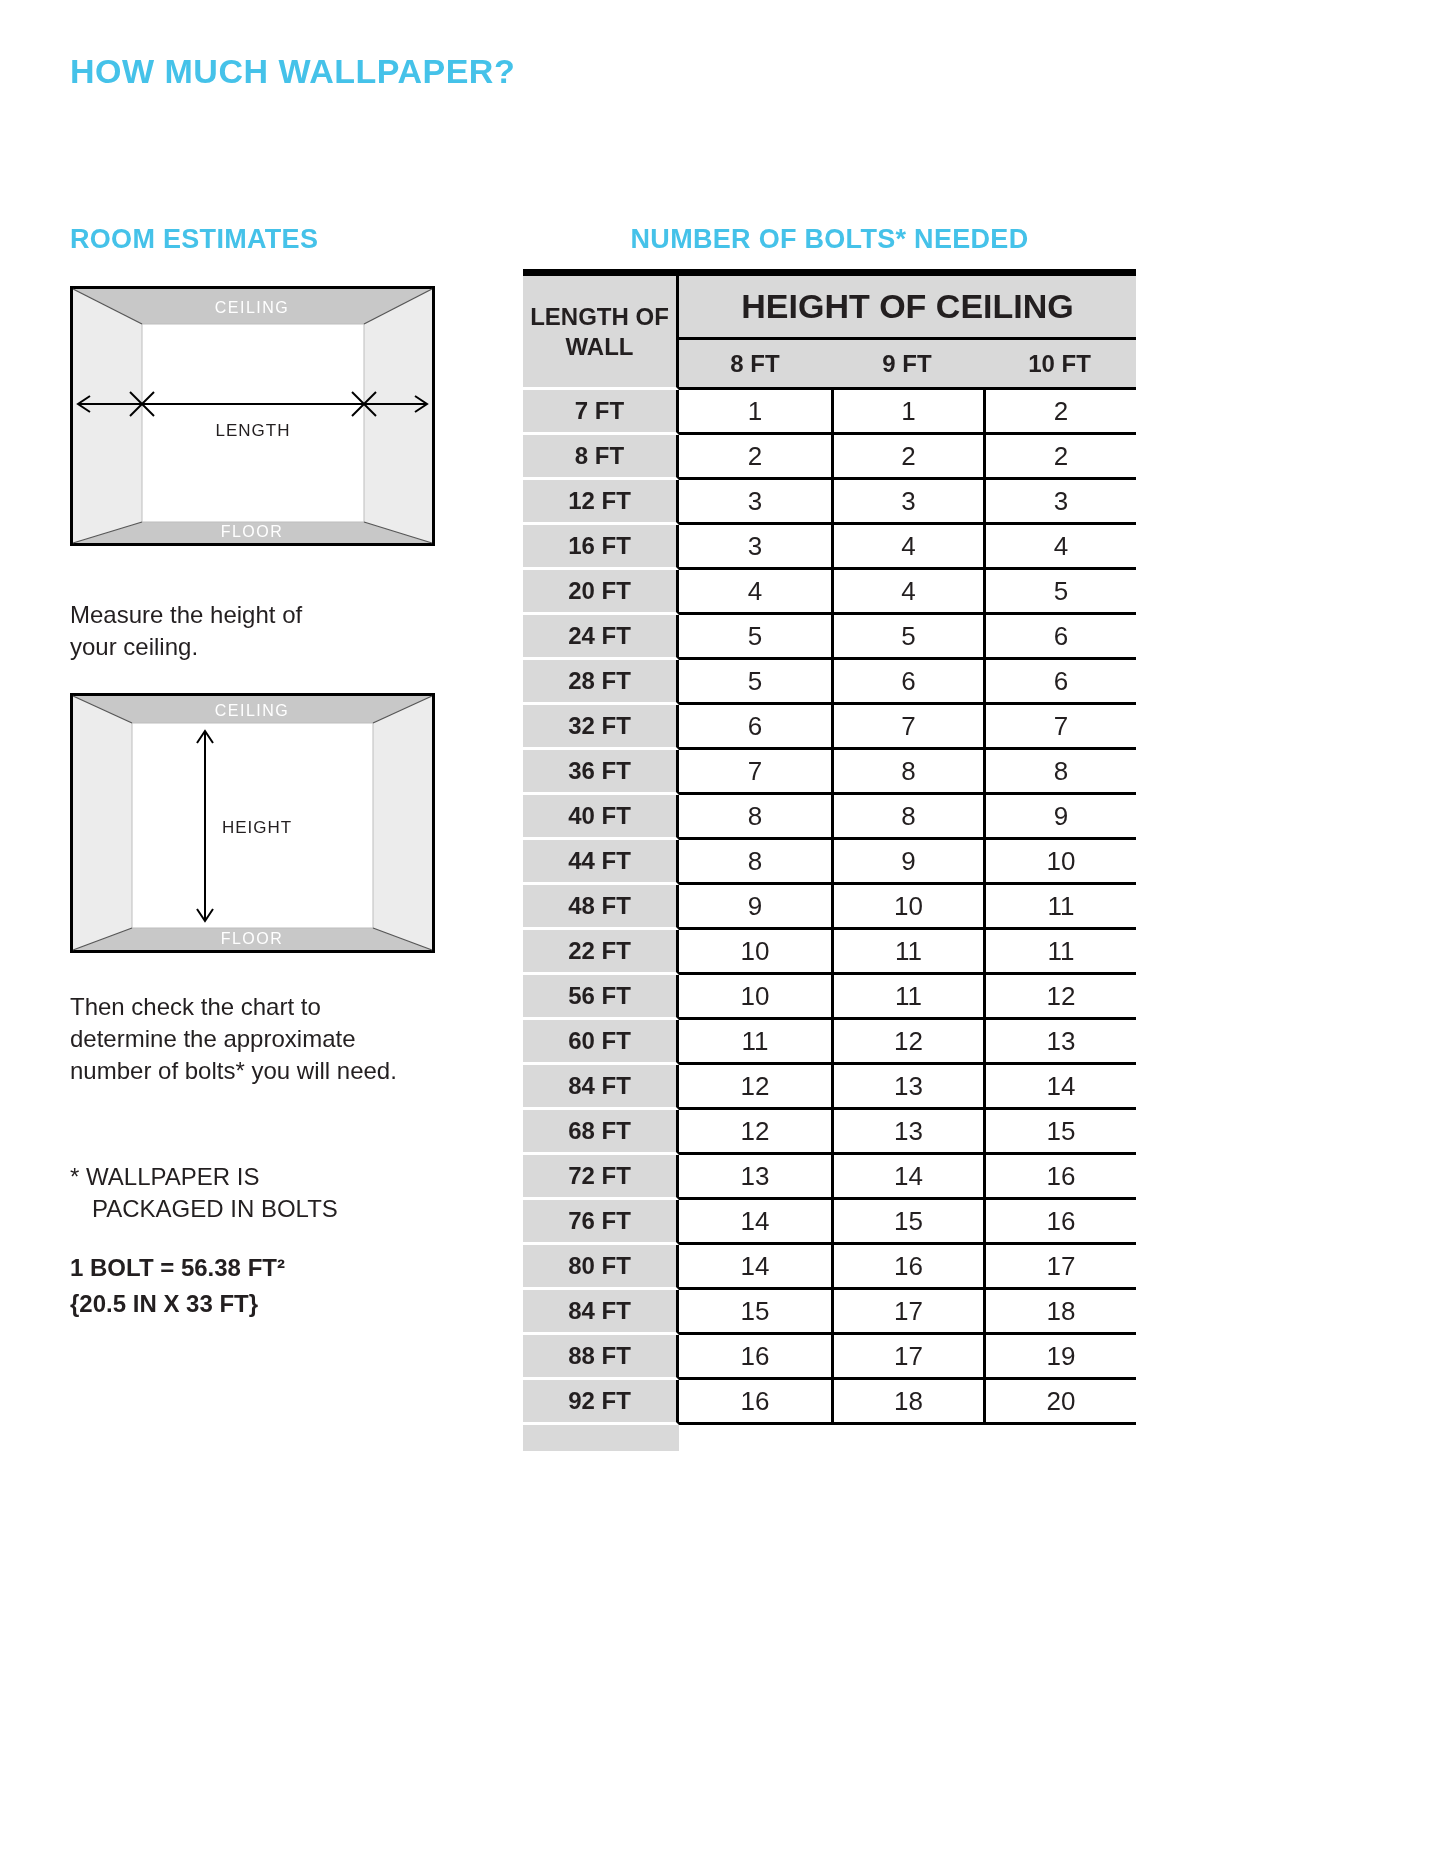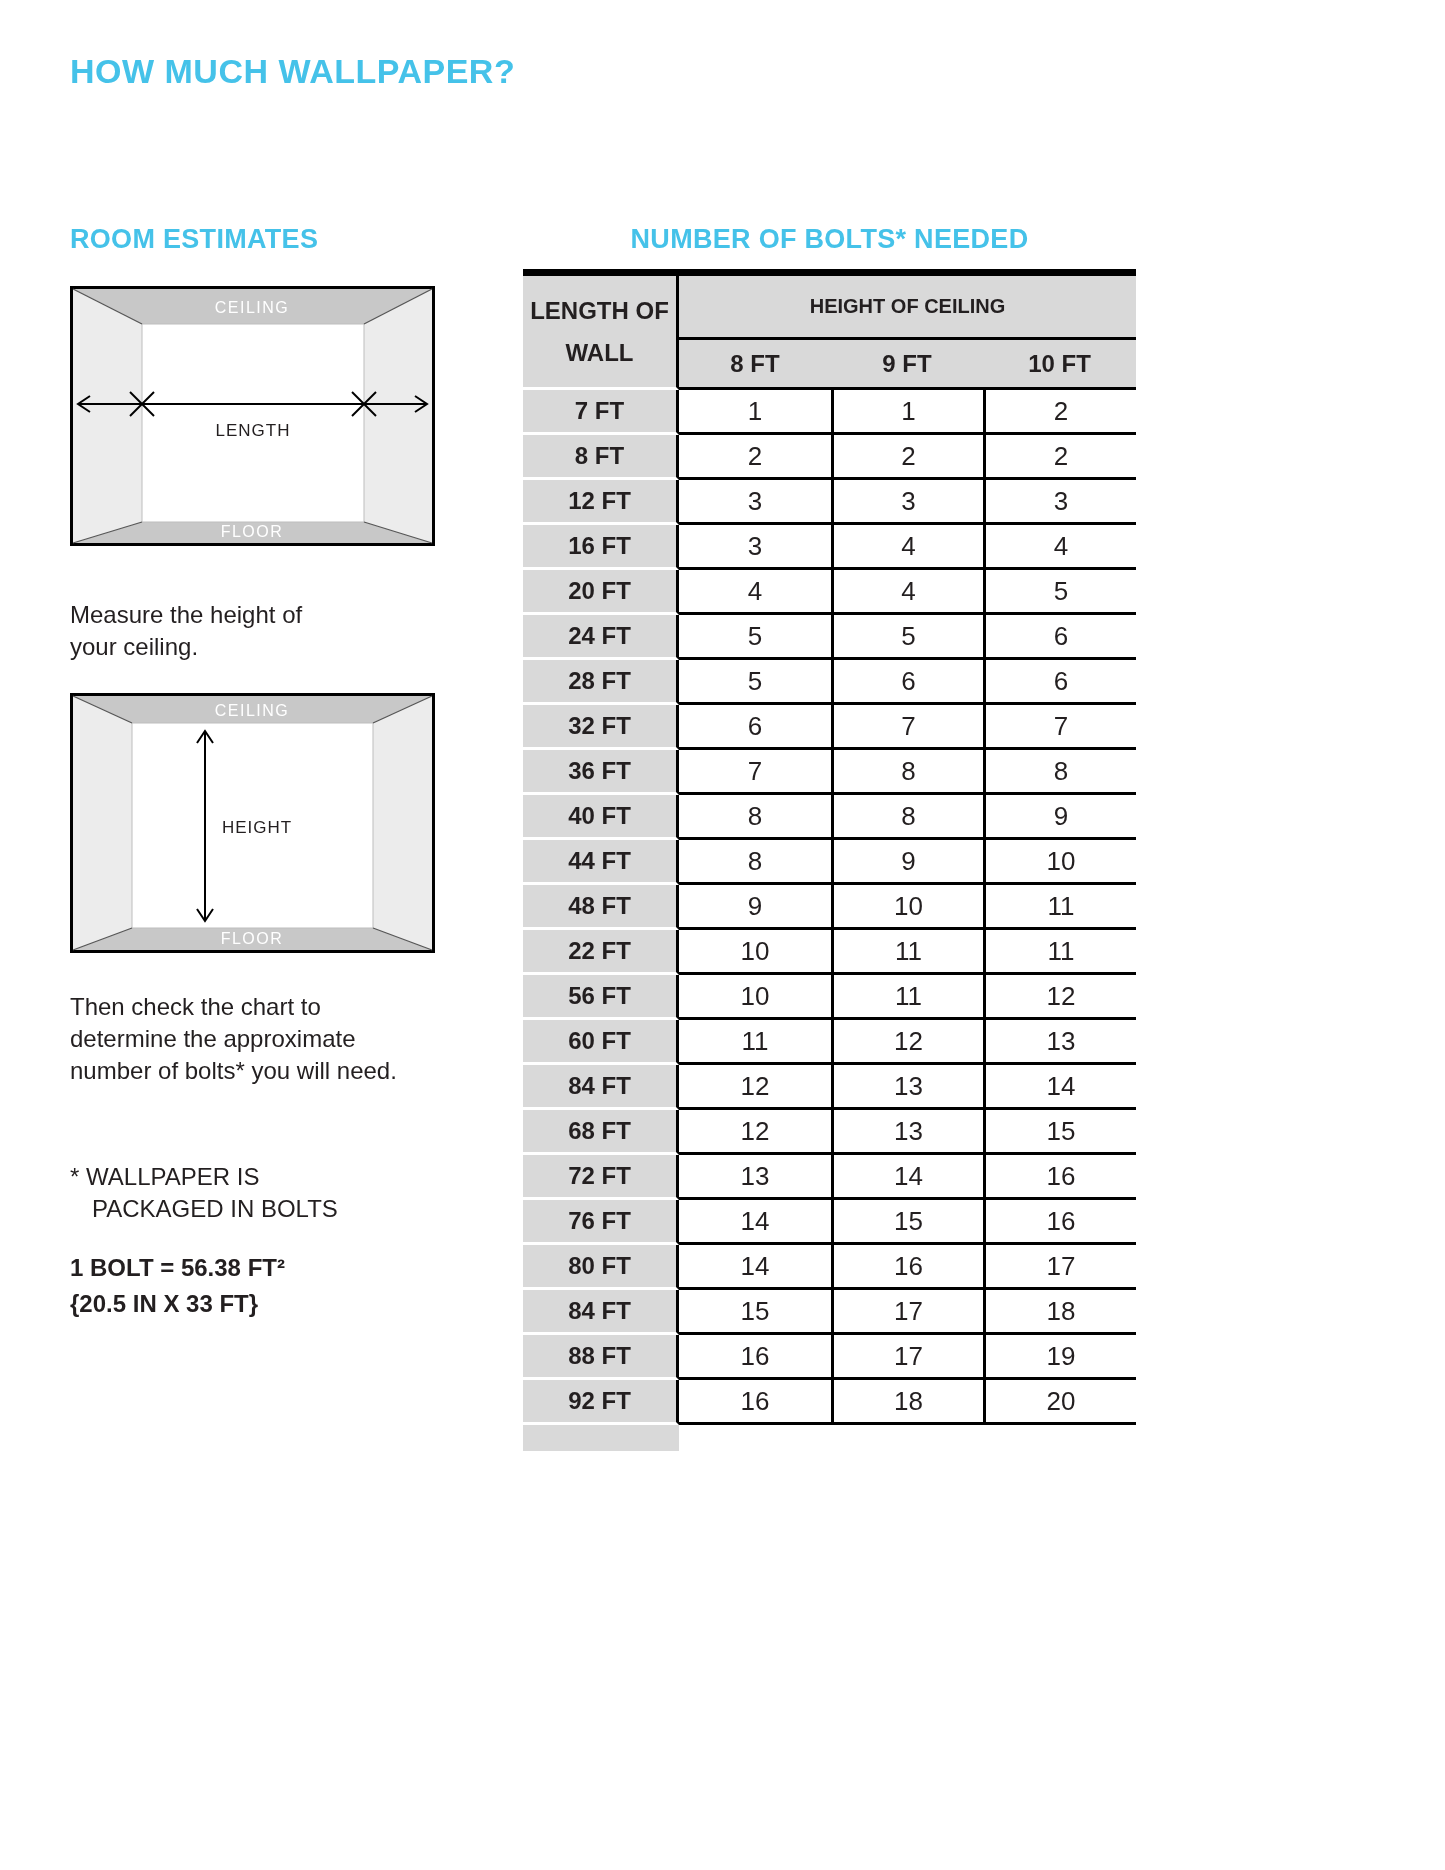--- a/index.html
+++ b/index.html
@@ -40,25 +40,25 @@
   .d-label-white{fill:#ffffff;font-size:16px;letter-spacing:1.5px;}
   .d-label-dark{fill:var(--ink);font-size:17px;letter-spacing:1px;}
 
   table.bolt-table{
     border-collapse:separate;border-spacing:0;table-layout:fixed;
     width:613px;margin-top:16px;border-top:7px solid #000;
   }
   .bolt-table th,.bolt-table td{padding:0;vertical-align:middle;}
   .len-head{
     background:var(--cell-gray);border-right:3px solid #000;border-bottom:3px solid #fff;
-    font-size:24px;font-weight:700;text-align:center;line-height:42px;padding:0 14px;
+    font-size:24px;font-weight:700;text-align:center;line-height:30px;padding:0 14px;
   }
   .group-head{
     background:var(--cell-gray);border-bottom:3px solid #000;
-    font-size:20px;font-weight:700;text-align:center;height:64px;
+    font-size:34px;font-weight:700;text-align:center;height:64px;
   }
   .sub-head{
     background:var(--cell-gray);border-bottom:3px solid #000;
     font-size:24px;font-weight:700;text-align:center;height:50px;
   }
   .len-cell{
     background:var(--cell-gray);border-right:3px solid #000;border-bottom:3px solid #fff;
     font-size:24px;font-weight:700;text-align:center;height:45px;
   }
   .val-cell{

